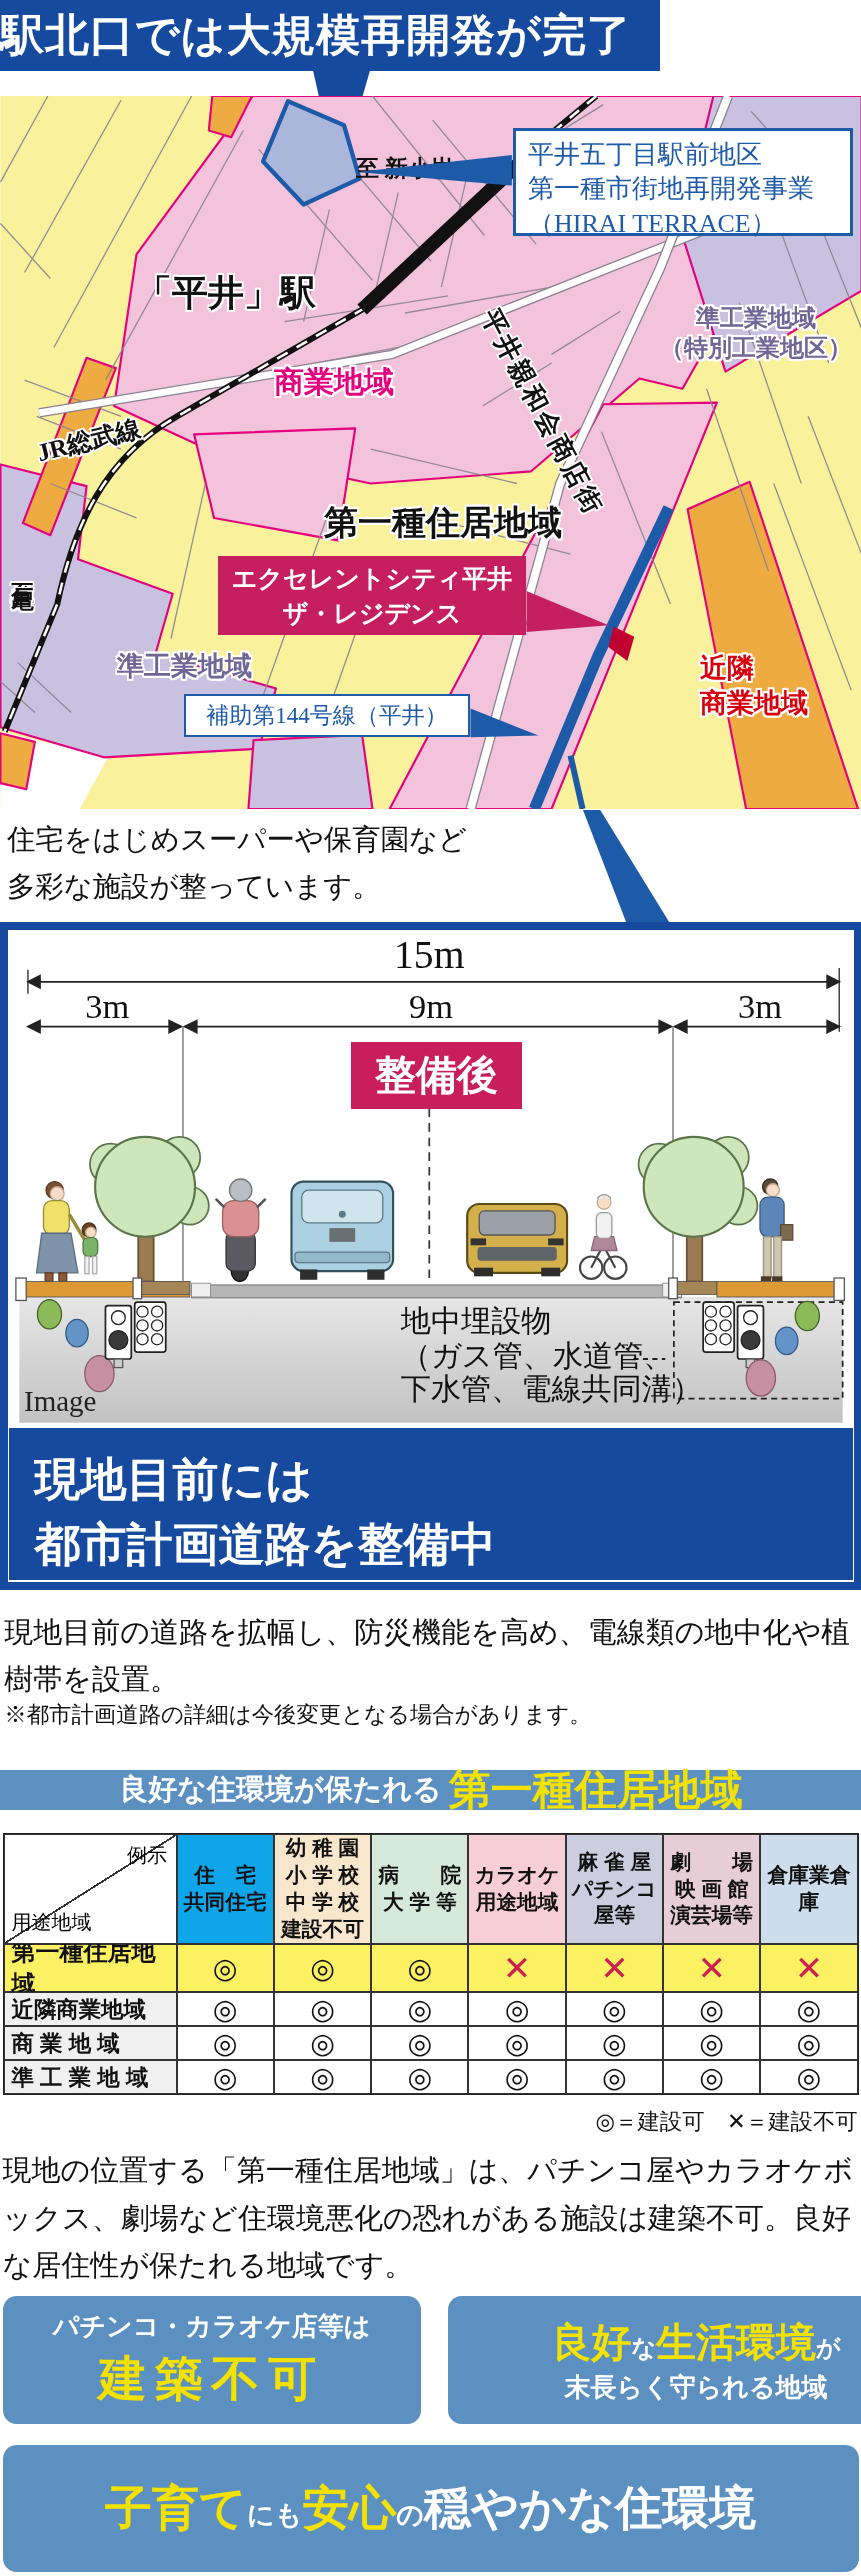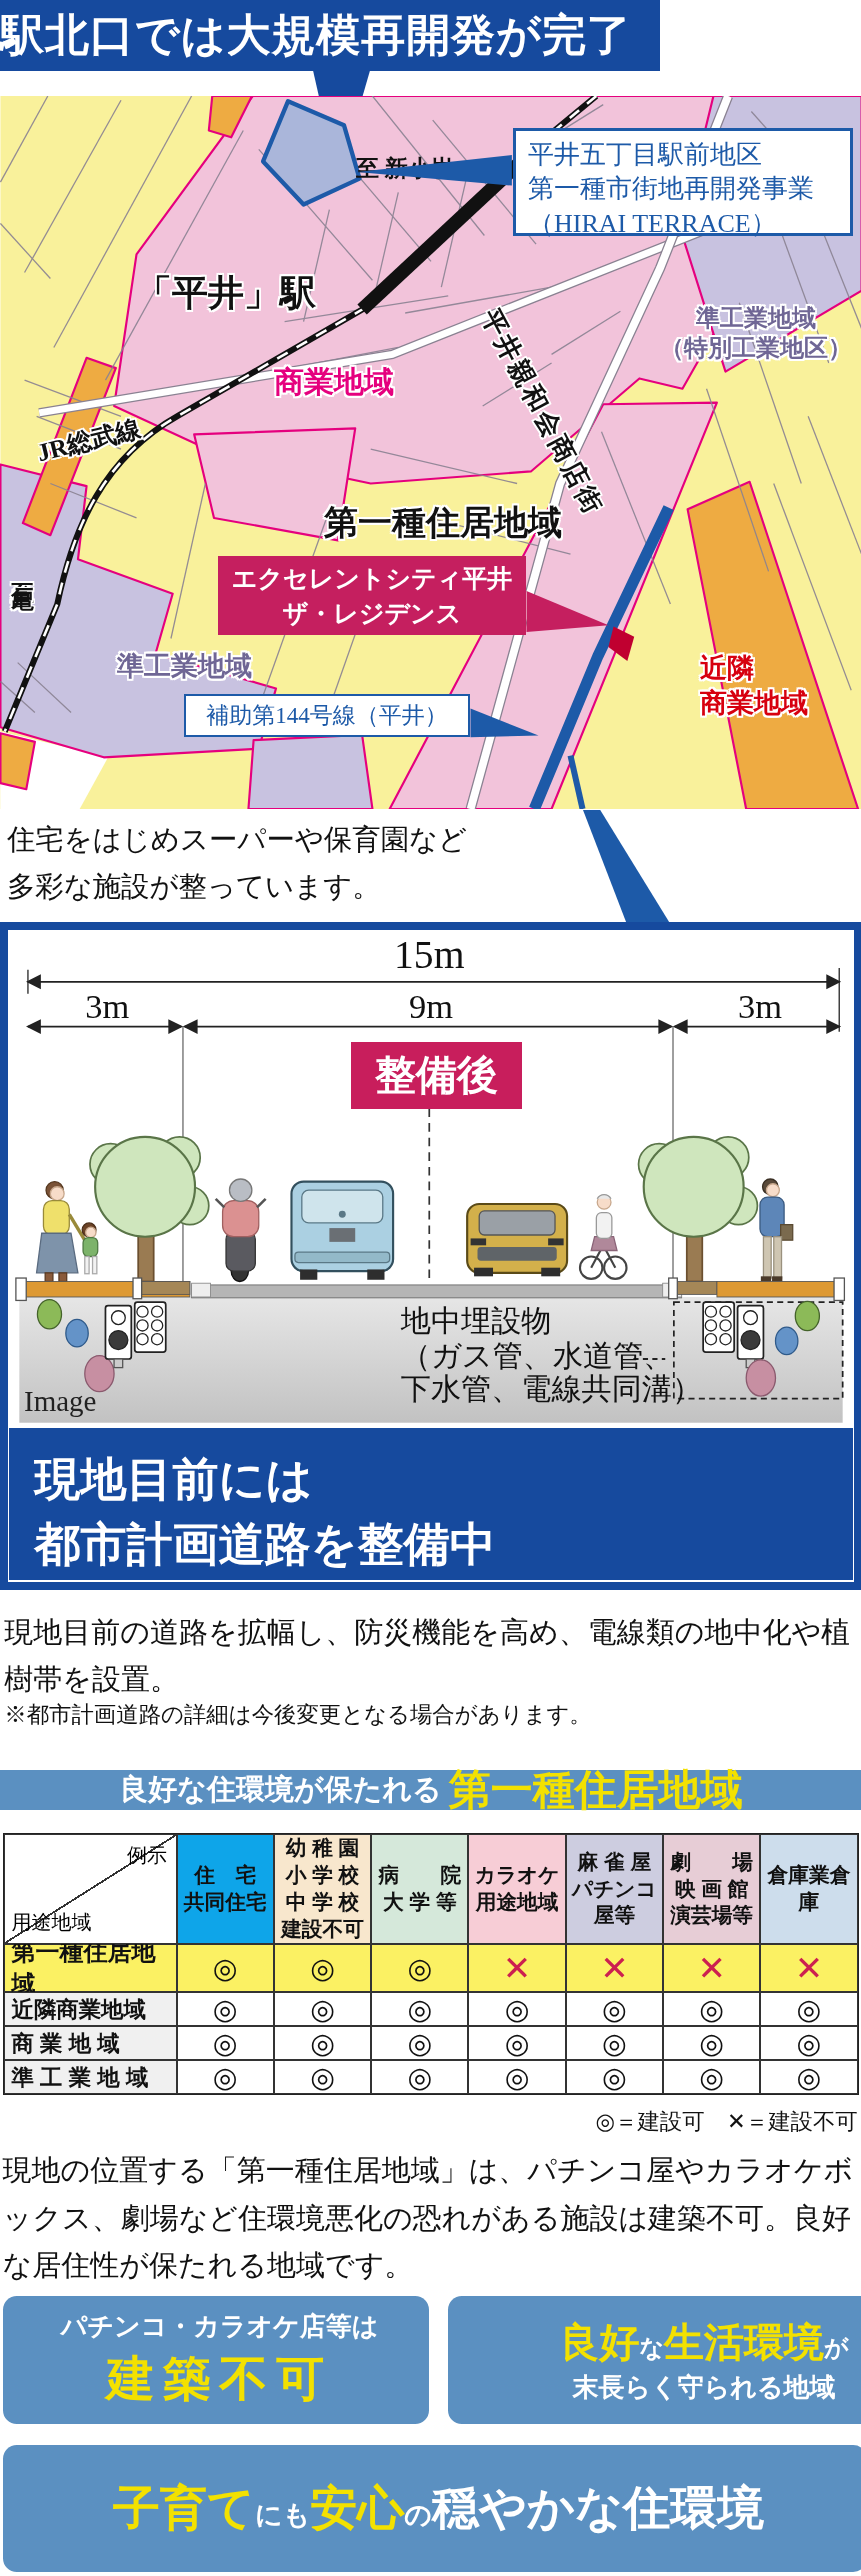--- a/index.html
+++ b/index.html
@@ -47,21 +47,21 @@
   .zname{font-size:22.4px;font-weight:600;justify-content:flex-start !important;padding-left:6.9px;color:#111;}
   .r0{height:48px;background:#fbf163;} .rn{height:34px;}
   .r0.zname{font-size:24px;font-weight:bold;}
   .rn.zname{background:#f0f0f0;}
   .mark{font-size:28.4px;color:#111;}
   .r0.mark{background:#fbf163;}
   .mark.x{color:#cc2050;font-size:34px;font-weight:bold;}
   .legend{right:4.3px;top:2106px;font-size:22.4px;color:#111;}
   
   .bluebanner{background:#5b90c1;border-radius:13.8px;display:flex;flex-direction:column;
-              align-items:center;justify-content:center;font-family:"Liberation Sans","DejaVu Sans",sans-serif;padding-left:8px;}
+              align-items:center;justify-content:center;font-family:"Liberation Sans","DejaVu Sans",sans-serif;}
   .bl1{color:#fff;font-size:26px;font-weight:bold;}
   .bl2{color:#f3e100;font-size:48px;font-weight:bold;letter-spacing:8.6px;margin-top:3.4px;}
   .mixline{display:flex;align-items:baseline;}
   .seg-y{color:#f3e100;font-weight:bold;}
   .seg-w{color:#fff;font-weight:bold;}
   .fs54{font-size:47px;} .fs46{font-size:40px;} .fs31{font-size:27px;} .fs28{font-size:24px;}
 </style>
 </head>
 <body>
 

